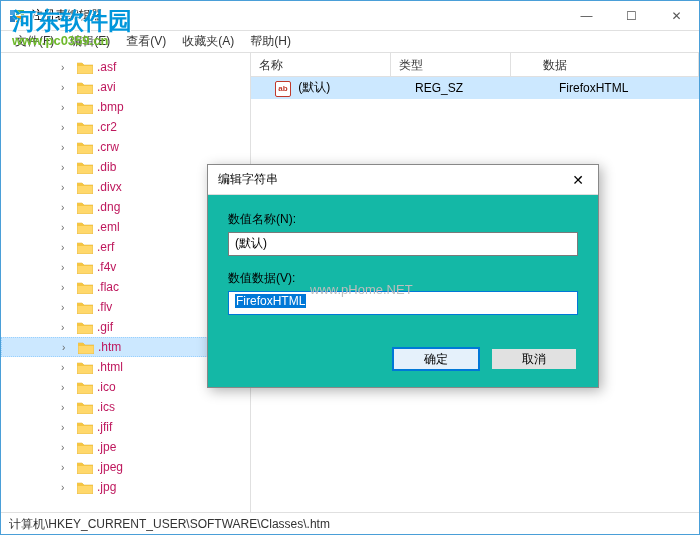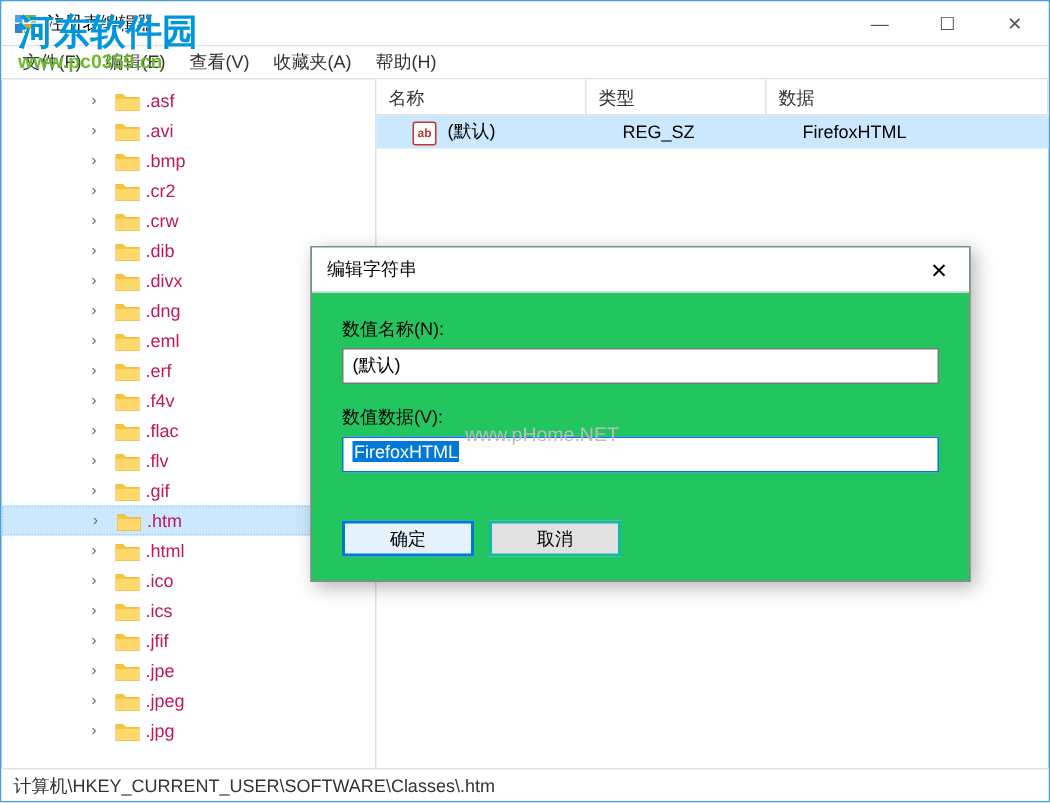--- a/index.html
+++ b/index.html
@@ -17,35 +17,35 @@
 .tree-item { display:flex; align-items:center; height:20px; padding-left:8px; white-space:nowrap; }
 .tree-item .arrow { width:12px; color:#666; font-size:10px; }
 .tree-item .folder { width:16px; height:13px; margin:0 4px; }
 .tree-item.selected { background:#cce8ff; border:1px dotted #99d1ff; }
 .tree-item .label { color:#be185d; }
 .listview { flex:1; display:flex; flex-direction:column; }
 .list-header { display:flex; height:24px; border-bottom:1px solid #e0e0e0; background:#fff; }
 .list-header .col { padding:4px 8px; border-right:1px solid #e0e0e0; color:#333; }
 .col-name { width:140px; }
 .col-type { width:120px; }
-.col-data { flex:1; }
+.col-data { flex:1;margin-left:24px; }
 .list-row { display:flex; height:22px; align-items:center; background:#cce8ff; }
 .list-row .cell { padding:2px 24px; }
 .val-icon { width:16px; height:16px; margin-right:4px; display:inline-flex; align-items:center; justify-content:center; background:#fff; border:1px solid #c0392b; color:#c0392b; font-size:8px; font-weight:bold; border-radius:2px; }
 .statusbar { height:22px; border-top:1px solid #e0e0e0; padding:3px 8px; color:#333; background:#fff; }
-.dialog { position:absolute; top:164px; left:207px; width:440px; background:#22c55e; border:1px solid #888; box-shadow:3px 3px 12px rgba(0,0,0,.3); }
+.dialog { position:absolute; top:164px; left:207px; width:392px; background:#14b8a6; border:1px solid #888; box-shadow:3px 3px 12px rgba(0,0,0,.3); }
 .dlg-title { height:30px; background:#fff; display:flex; align-items:center; padding-left:10px; border-bottom:1px solid #ddd; }
 .dlg-title .t { flex:1; }
 .dlg-close { width:40px; height:100%; display:flex; align-items:center; justify-content:center; font-size:14px; }
 .dlg-body { padding:16px 20px 8px; }
 .dlg-body label { display:block; margin-bottom:4px; color:#000; }
 .dlg-input { width:100%; height:24px; border:1px solid #7a7a7a; padding:2px 6px; margin-bottom:14px; background:#fff; }
 .dlg-input.editing { border:1px solid #0078d7; }
 .dlg-input .seltext { background:#0078d7; color:#fff; padding:0 1px; }
-.dlg-btns { display:flex; gap:10px; padding:10px 20px 16px; }
+.dlg-btns { display:flex; justify-content:flex-end; gap:10px; padding:10px 20px 16px; }
 .dlg-btn { width:88px; height:24px; border:2px solid #14b8a6; background:#e1e1e1; display:flex; align-items:center; justify-content:center; }
 .dlg-btn.primary { border:2px solid #0078d7; background:#e5f1fb; }
 .watermark1 { position:absolute; top:5px; left:12px; pointer-events:none; z-index:5; }
 .watermark1 .l1 { font-size:24px; font-weight:bold; color:#0096db; text-shadow:1px 1px 0 #fff; }
 .watermark1 .l2 { font-size:13px; color:#6eb92b; font-weight:bold; margin-top:-4px; }
 .watermark2 { position:absolute; top:282px; left:310px; color:#bdbdbd; font-size:13px; z-index:20; pointer-events:none; }
 svg.folder-svg { width:16px; height:13px; }
 </style>
 </head>
 <body>

